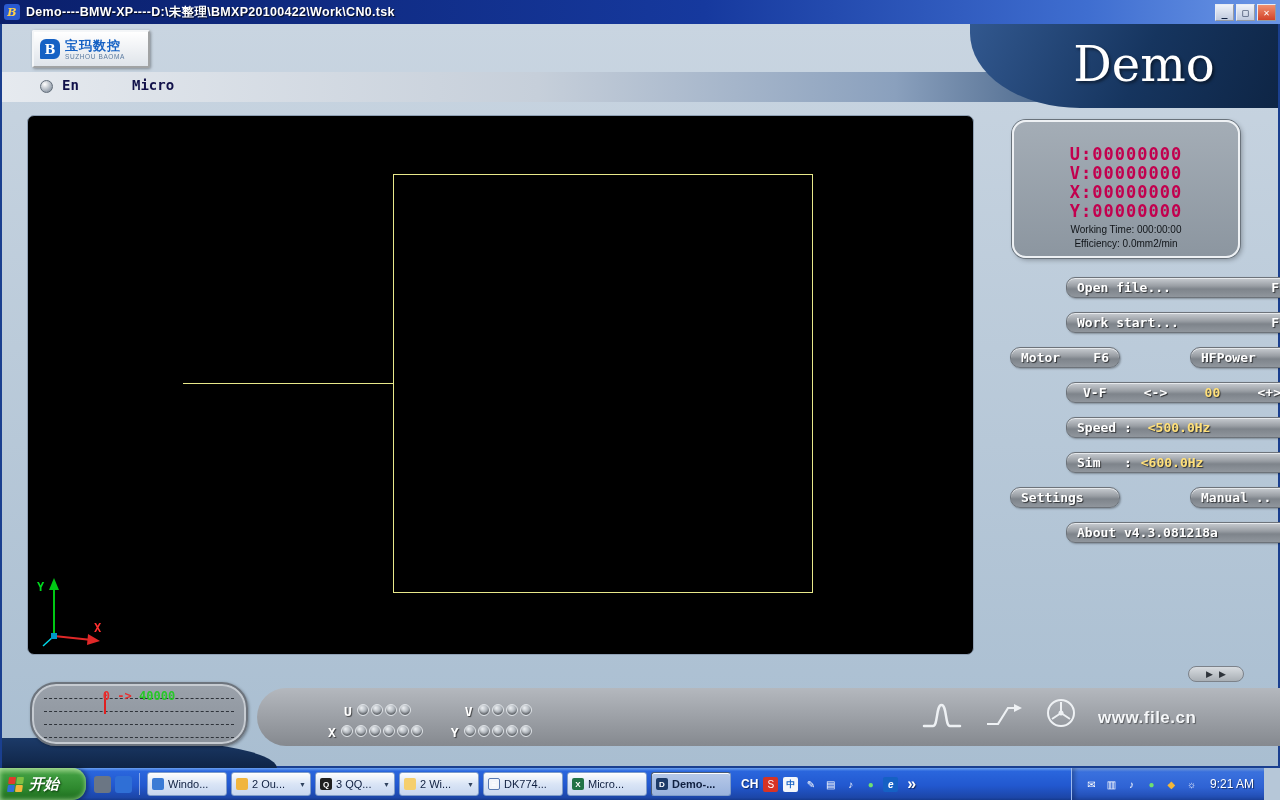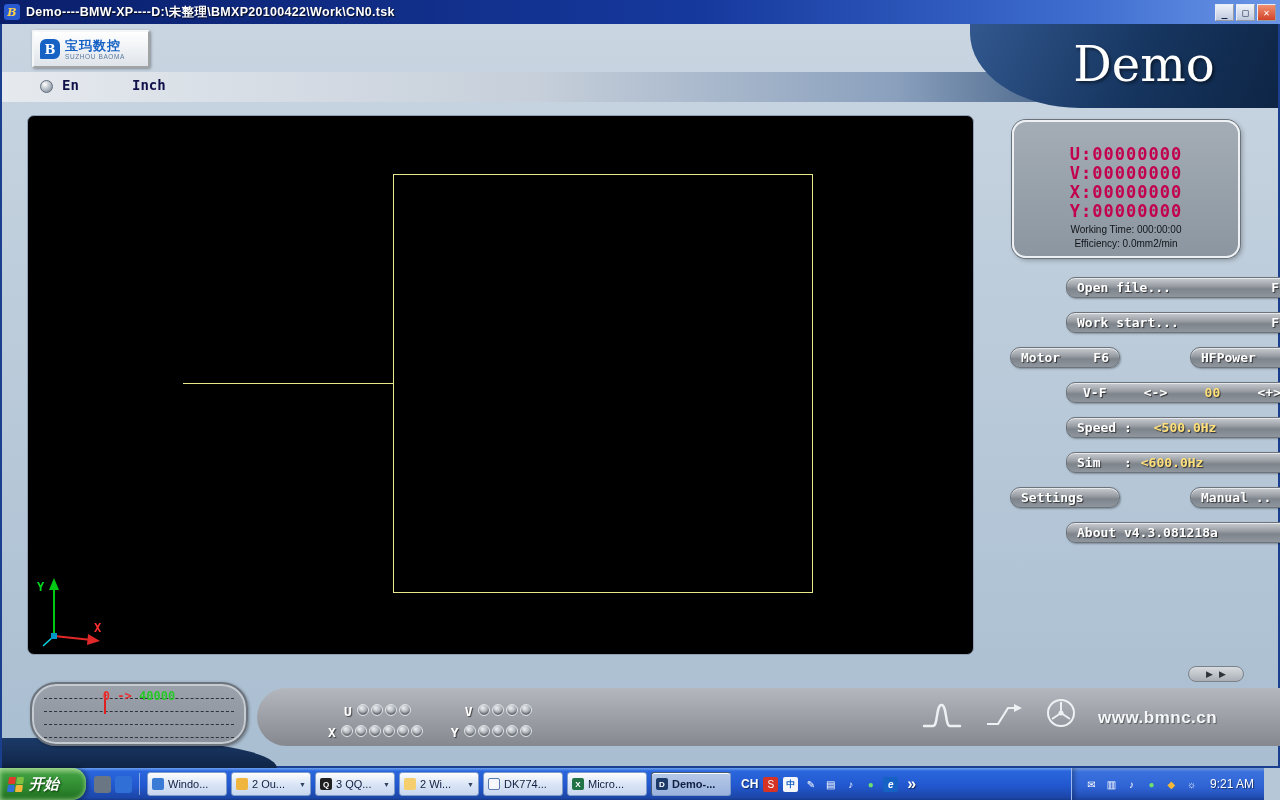--- a/index.html
+++ b/index.html
@@ -170,21 +170,21 @@
     <div class="logo-btn">
       <span class="logo-mark">B</span>
       <span>
         <div class="logo-title">宝玛数控</div>
         <div class="logo-sub">SUZHOU BAOMA</div>
       </span>
     </div>
 
     <span class="radio-dot"></span>
     <span class="lang-label" id="lang-en">En</span>
-    <span class="lang-label" id="lang-inch">Inch</span>
+    <span class="lang-label" id="lang-inch">Micro</span>
 
     <div id="canvas">
       <div class="wire-rect"></div>
       <div class="wire-line"></div>
       <svg class="axes" width="84" height="72" viewBox="0 0 84 72">
         <line x1="20" y1="60" x2="20" y2="10" stroke="#00c814" stroke-width="2"></line>
         <polygon points="20,2 15,14 25,14" fill="#00c814"></polygon>
         <text x="3" y="15" fill="#00d81e" font-size="12" font-weight="bold" font-family="monospace">Y</text>
         <line x1="20" y1="60" x2="58" y2="64" stroke="#e02828" stroke-width="2"></line>
         <polygon points="66,65 54,58 53,69" fill="#e02828"></polygon>
@@ -215,21 +215,21 @@
     <div class="pill w-half-r" style="top:323px">
       <span>HFPower</span><span class="key">F7</span>
     </div>
     <div class="pill w-full" style="top:358px; justify-content:space-between; padding:0 16px">
       <span>V-F</span>
       <span>&lt;-&gt;</span>
       <span class="val">00</span>
       <span>&lt;+&gt;</span>
     </div>
     <div class="pill w-full" style="top:393px">
-      <span>Speed :</span><span class="val" style="margin-left:22px">&lt;500.0Hz</span>
+      <span>Speed :</span><span class="val" style="margin-left:16px">&lt;500.0Hz</span>
     </div>
     <div class="pill w-full" style="top:428px">
       <span>Sim   :</span><span class="val" style="margin-left:9px">&lt;600.0Hz</span>
     </div>
     <div class="pill w-half-l" style="top:463px">
       <span>Settings</span>
     </div>
     <div class="pill w-half-r" style="top:463px">
       <span>Manual ..</span>
     </div>
@@ -282,21 +282,21 @@
     </svg>
     <svg class="bicon" style="left:982px; top:678px" width="40" height="28" viewBox="0 0 40 28">
       <path d="M3 22 H14 L24 6 H32" stroke="#eef1f4" stroke-width="2.2" fill="none"></path>
       <polygon points="38,6 30,2 30,10" fill="#eef1f4"></polygon>
     </svg>
     <svg class="bicon" style="left:1042px; top:672px" width="34" height="34" viewBox="0 0 34 34">
       <circle cx="17" cy="17" r="13" stroke="#eef1f4" stroke-width="2" fill="none"></circle>
       <path d="M17 17 L17 6 M17 17 L26 23 M17 17 L8 23" stroke="#eef1f4" stroke-width="2"></path>
       <circle cx="17" cy="17" r="2.5" fill="#eef1f4"></circle>
     </svg>
-    <span class="website">www.bmnc.cn</span>
+    <span class="website">www.file.cn</span>
   </div>
 
   <div id="taskbar">
     <div class="start-btn">
       <span class="flag">
           <i class="f1"></i>
           <i class="f2"></i>
           <i class="f3"></i>
           <i class="f4"></i>
         </span>

